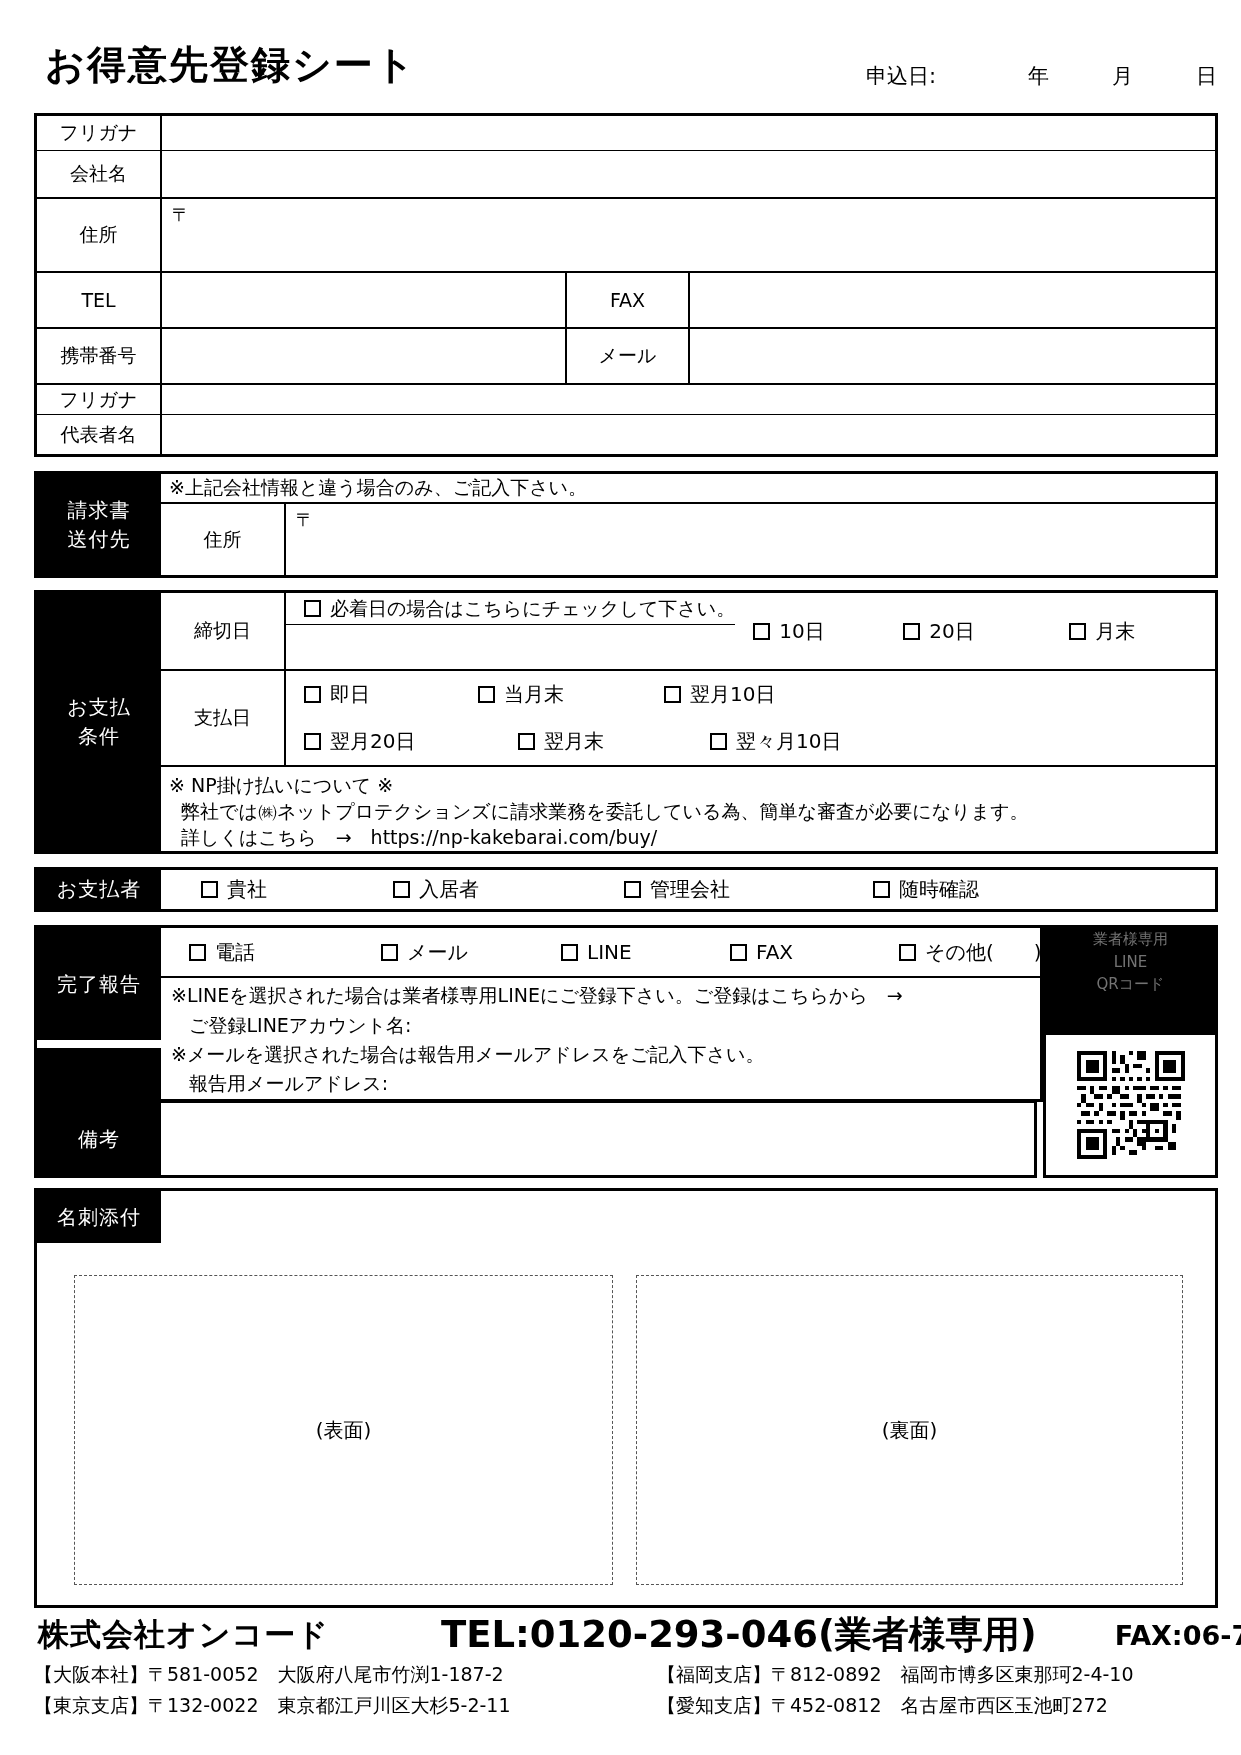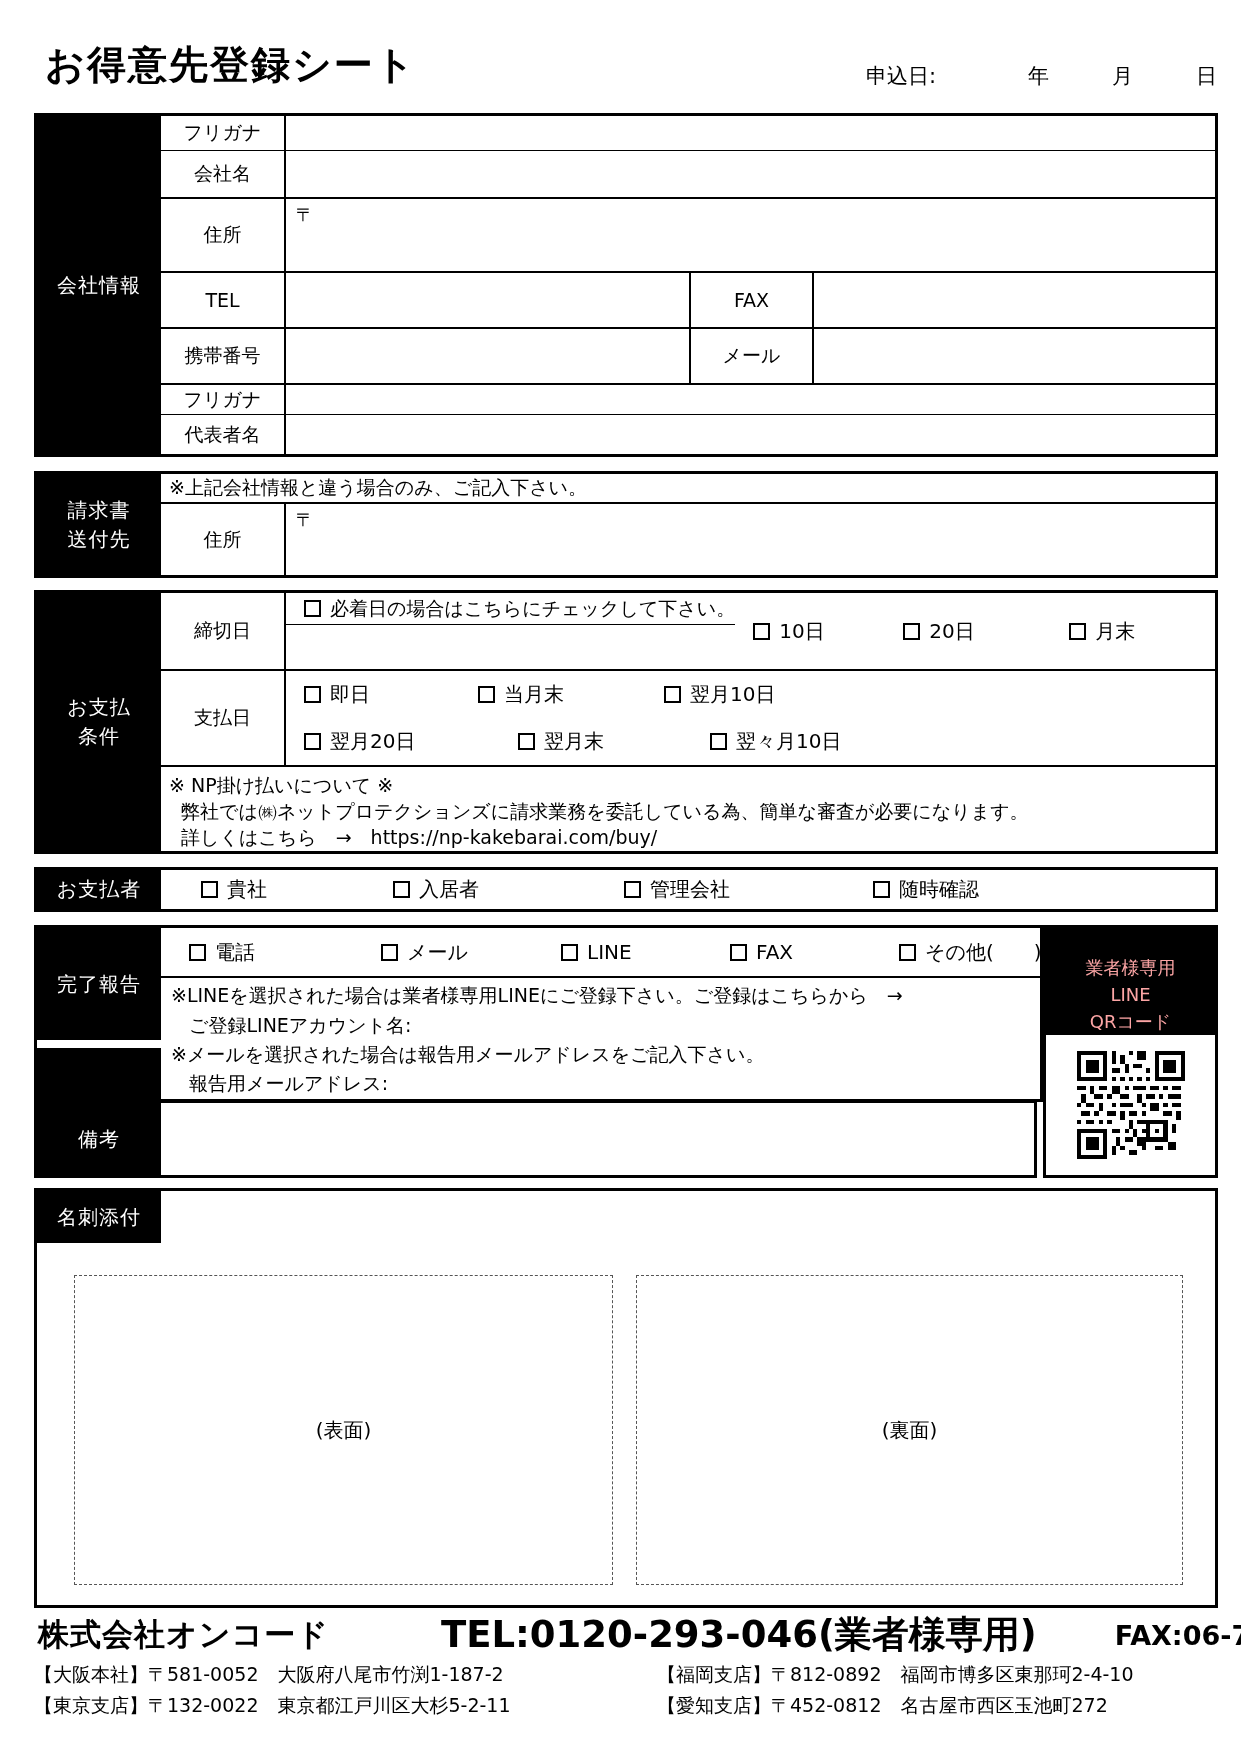--- a/index.html
+++ b/index.html
@@ -20,22 +20,22 @@
   .val{flex:1;min-width:0}
   .bb1{border-bottom:1px solid #000}
   .bb2{border-bottom:2px solid #000}
   .post{padding:4px 0 0 10px;font-size:18px}
   .opt{display:inline-flex;align-items:center;font-size:20px;white-space:pre;flex:none}
   .cb{display:inline-block;width:13px;height:13px;border:2px solid #000;margin-right:9px;flex:none;background:#fff}
   .optrow{display:flex;align-items:center;padding-left:18px}
   .note{font-size:19px;display:flex;align-items:center;white-space:pre}
   .qrbox{position:absolute;left:1043px;top:925px;width:175px;height:253px;border:3px solid #000;
          box-sizing:border-box;display:flex;flex-direction:column;background:#fff}
-  .qrhead{background:#000;color:#fca5a5;height:107px;flex:none;display:flex;flex-direction:column;
-          justify-content:flex-end;text-align:center;font-size:18px;line-height:1.5}
+  .qrhead{background:#000;color:#737373;height:107px;flex:none;display:flex;flex-direction:column;
+          justify-content:flex-start;text-align:center;font-size:15px;line-height:1.5}
   .qrbody{flex:1;display:flex;align-items:center;justify-content:center}
   .cards{position:absolute;left:34px;top:1188px;width:1184px;height:420px;border:3px solid #000;box-sizing:border-box}
   .cardlbl{position:absolute;left:0;top:0;width:124px;height:52px}
   .dash{position:absolute;top:84px;height:310px;border:1px dashed #555;box-sizing:border-box;
         display:flex;align-items:center;justify-content:center;font-size:20px}
   .f1{position:absolute;left:38px;top:1610px;display:flex;align-items:center;white-space:pre}
   .fcompany{font-size:31px;font-weight:bold;letter-spacing:1px}
   .ftel{font-size:37px;margin-left:112px;font-weight:bold}
   .ffax{font-size:27px;margin-left:78px;font-weight:bold}
   .offices{position:absolute;left:34px;width:1184px;display:grid;grid-template-columns:623px 1fr;
@@ -46,23 +46,20 @@
 
 <div class="sheet">
 
   <div class="title">お得意先登録シート</div>
   <span class="apply" style="left:866px">申込日:</span>
   <span class="apply" style="left:1028px">年</span>
   <span class="apply" style="left:1112px">月</span>
   <span class="apply" style="left:1196px">日</span>
 
   <div class="sec" style="top:113px;height:344px">
-    <div class="sideL">
-        <div class="blk">会社情報</div>
-      </div>
     <div class="body">
       <div class="row bb1" style="height:35px">
         <div class="lbl">フリガナ</div>
         <div class="val"></div>
       </div>
       <div class="row bb2" style="height:48px">
         <div class="lbl">会社名</div>
         <div class="val"></div>
       </div>
       <div class="row bb2" style="height:74px">

